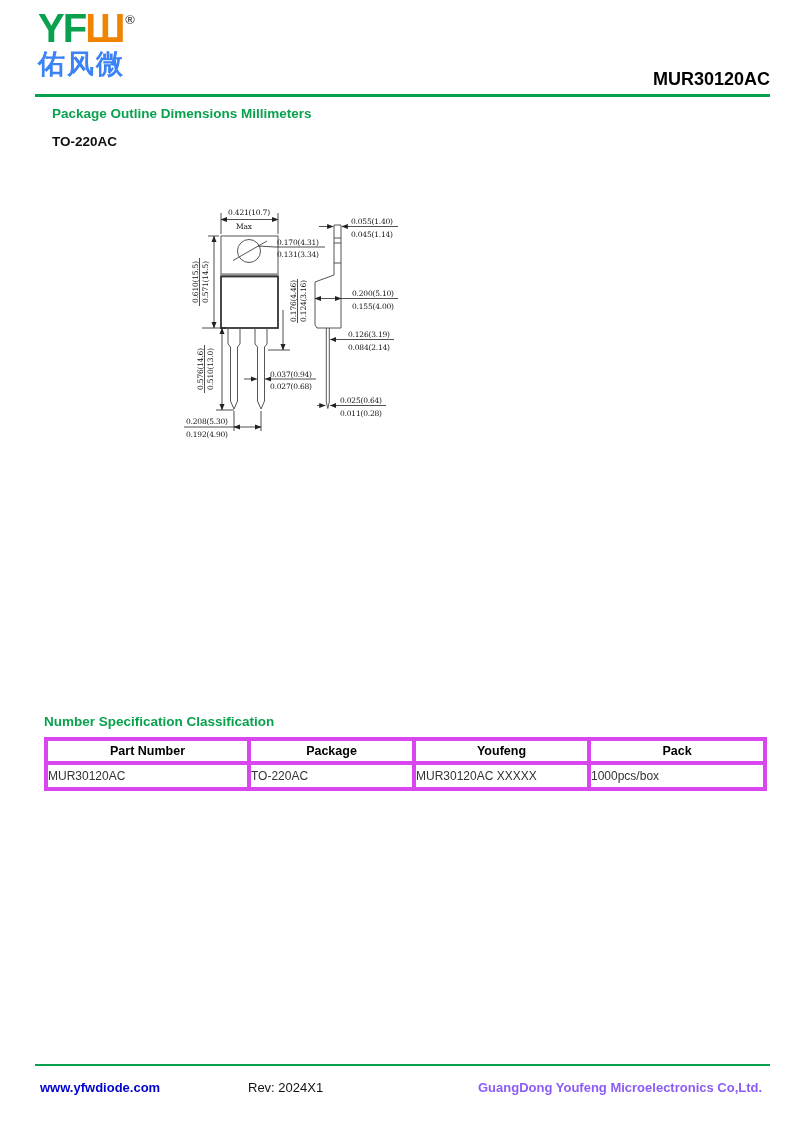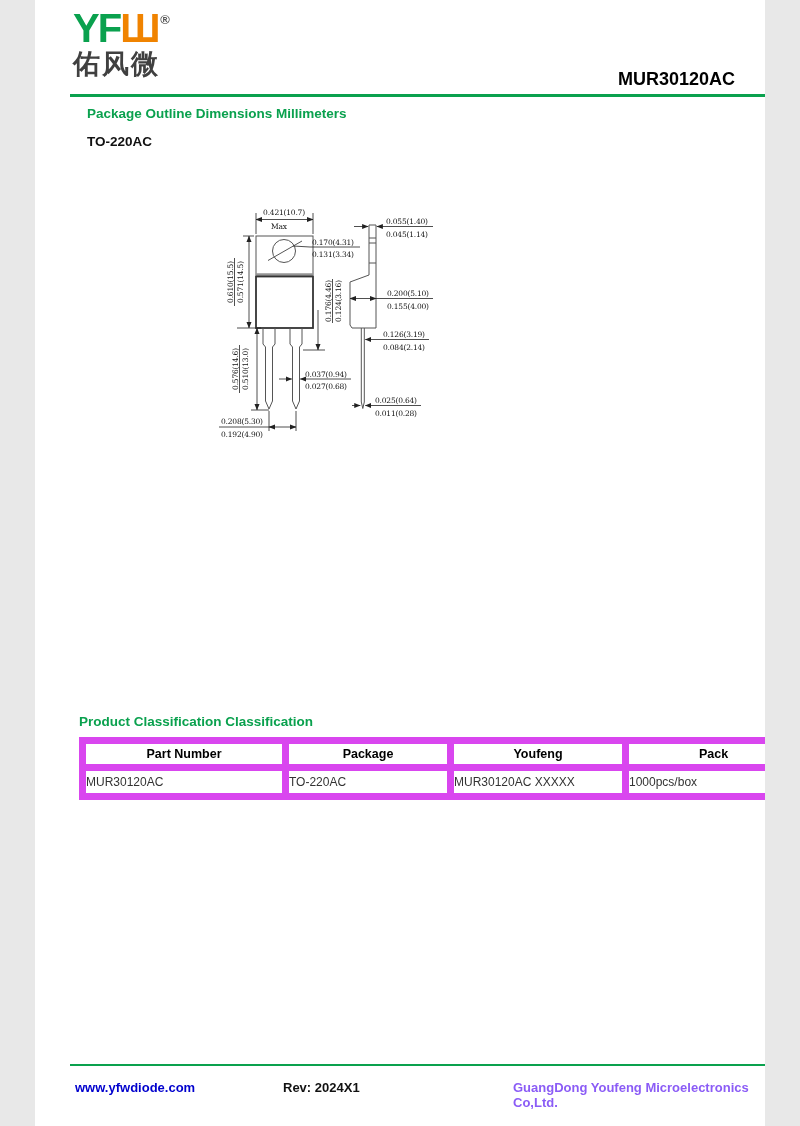--- a/index.html
+++ b/index.html
@@ -1,25 +1,25 @@
 <!DOCTYPE html>
 <html style="--green: #0aa14e; --orange: #f08300; --link_blue: #0000cd;"><head>
 <meta charset="utf-8">
 <style>
   html,body{margin:0;padding:0;background:#e8e8e8;}
-  .page{position:relative;width:730px;height:1126px;margin:0 auto;background:#ffffff;
+  .page{position:relative;width:800px;height:1126px;margin:0 auto;background:#ffffff;
         font-family:"Liberation Sans",sans-serif;overflow:hidden;}
 
   
   .logo{position:absolute;left:38px;top:8px;line-height:1;}
   .logo-line1{font-weight:bold;font-size:40px;letter-spacing:-2px;}
   .logo-yf{color:var(--green);}
   .logo-w{color:var(--orange);}
   .logo-reg{font-size:13px;color:#555;vertical-align:18px;letter-spacing:0;margin-left:2px;font-weight:bold;}
-  .logo-cn{font-size:27px;font-weight:bold;color:#404040;margin-top:3px;letter-spacing:2px;}
+  .logo-cn{font-size:27px;font-weight:bold;color:#3b82f6;margin-top:3px;letter-spacing:2px;}
   .part-number{position:absolute;top:69px;right:30px;font-size:18px;font-weight:bold;color:#000;}
   .hr-green{position:absolute;left:35px;width:735px;background:var(--green);}
   .hr-top{top:94px;height:3px;}
   .hr-bottom{top:1064px;height:2px;}
 
   
   .sec1-title{position:absolute;left:52px;top:106px;font-size:13.5px;font-weight:bold;color:var(--green);}
   .pkg-name{position:absolute;left:52px;top:134px;font-size:13.5px;font-weight:bold;color:#111;}
   .sec2-title{position:absolute;left:44px;top:714px;font-size:13.5px;font-weight:bold;color:var(--green);}
 
@@ -27,28 +27,28 @@
   .drawing{position:absolute;left:178px;top:198px;}
   .drawing text{font-family:"DejaVu Serif",serif;font-size:7.5px;fill:#111;letter-spacing:-0.2px;}
   .thin{stroke:#555;stroke-width:1;fill:none;}
   .thick{stroke:#333;stroke-width:1.8;fill:none;}
   .dim{stroke:#222;stroke-width:0.8;fill:none;}
   .band{stroke:#949494;stroke-width:3.5;}
 
   
   .spec-table{position:absolute;left:44px;top:737px;width:719px;border-collapse:collapse;
               table-layout:fixed;border:2px solid #1a1a1a;}
-  .spec-table th,.spec-table td{border:7px solid #d946ef;vertical-align:middle;padding:0;}
+  .spec-table th,.spec-table td{border:4px solid #d946ef;vertical-align:middle;padding:0;}
   .spec-table th{height:20px;font-size:12.5px;font-weight:bold;color:#000;}
   .spec-table td{height:22px;font-size:12px;color:#333;}
 
   
   .footer-link{position:absolute;left:40px;top:1080px;font-size:13px;font-weight:bold;
                color:var(--link_blue);cursor:pointer;}
-  .footer-rev{position:absolute;left:248px;top:1080px;font-size:13px;font-weight:bold;color:#111;}
+  .footer-rev{position:absolute;left:248px;top:1080px;font-size:13px;font-weight:normal;color:#111;}
   .footer-page{position:absolute;left:386px;top:1124px;font-size:12.5px;color:#111;}
   .footer-company{position:absolute;left:478px;top:1080px;font-size:13px;font-weight:bold;color:#8b5cf6;}
 </style>
 </head>
 <body>
 
 <div class="page">
 
   <div class="logo">
     <div class="logo-line1"><span class="logo-yf">YF</span><span class="logo-w">Ш</span><span class="logo-reg">®</span></div>
@@ -146,21 +146,21 @@
       <text x="170" y="139">0.126(3.19)</text>
       <text x="170" y="151.5">0.084(2.14)</text>
 
       <line x1="139" y1="207.5" x2="147.3" y2="207.5" class="dim" marker-end="url(#ar)"></line>
       <line x1="208" y1="207.5" x2="152.3" y2="207.5" class="dim" marker-end="url(#ar)"></line>
       <text x="162" y="205">0.025(0.64)</text>
       <text x="162" y="217.5">0.011(0.28)</text>
     </g>
   </svg>
 
-  <div class="sec2-title">Product Classification Classification</div>
+  <div class="sec2-title">Number Specification Classification</div>
   <table class="spec-table">
     <colgroup>
         <col style="width:203px">
         <col style="width:165px">
         <col style="width:175px">
         <col style="width:176px">
       </colgroup>
     <thead>
       <tr>
         <th>Part Number</th>

